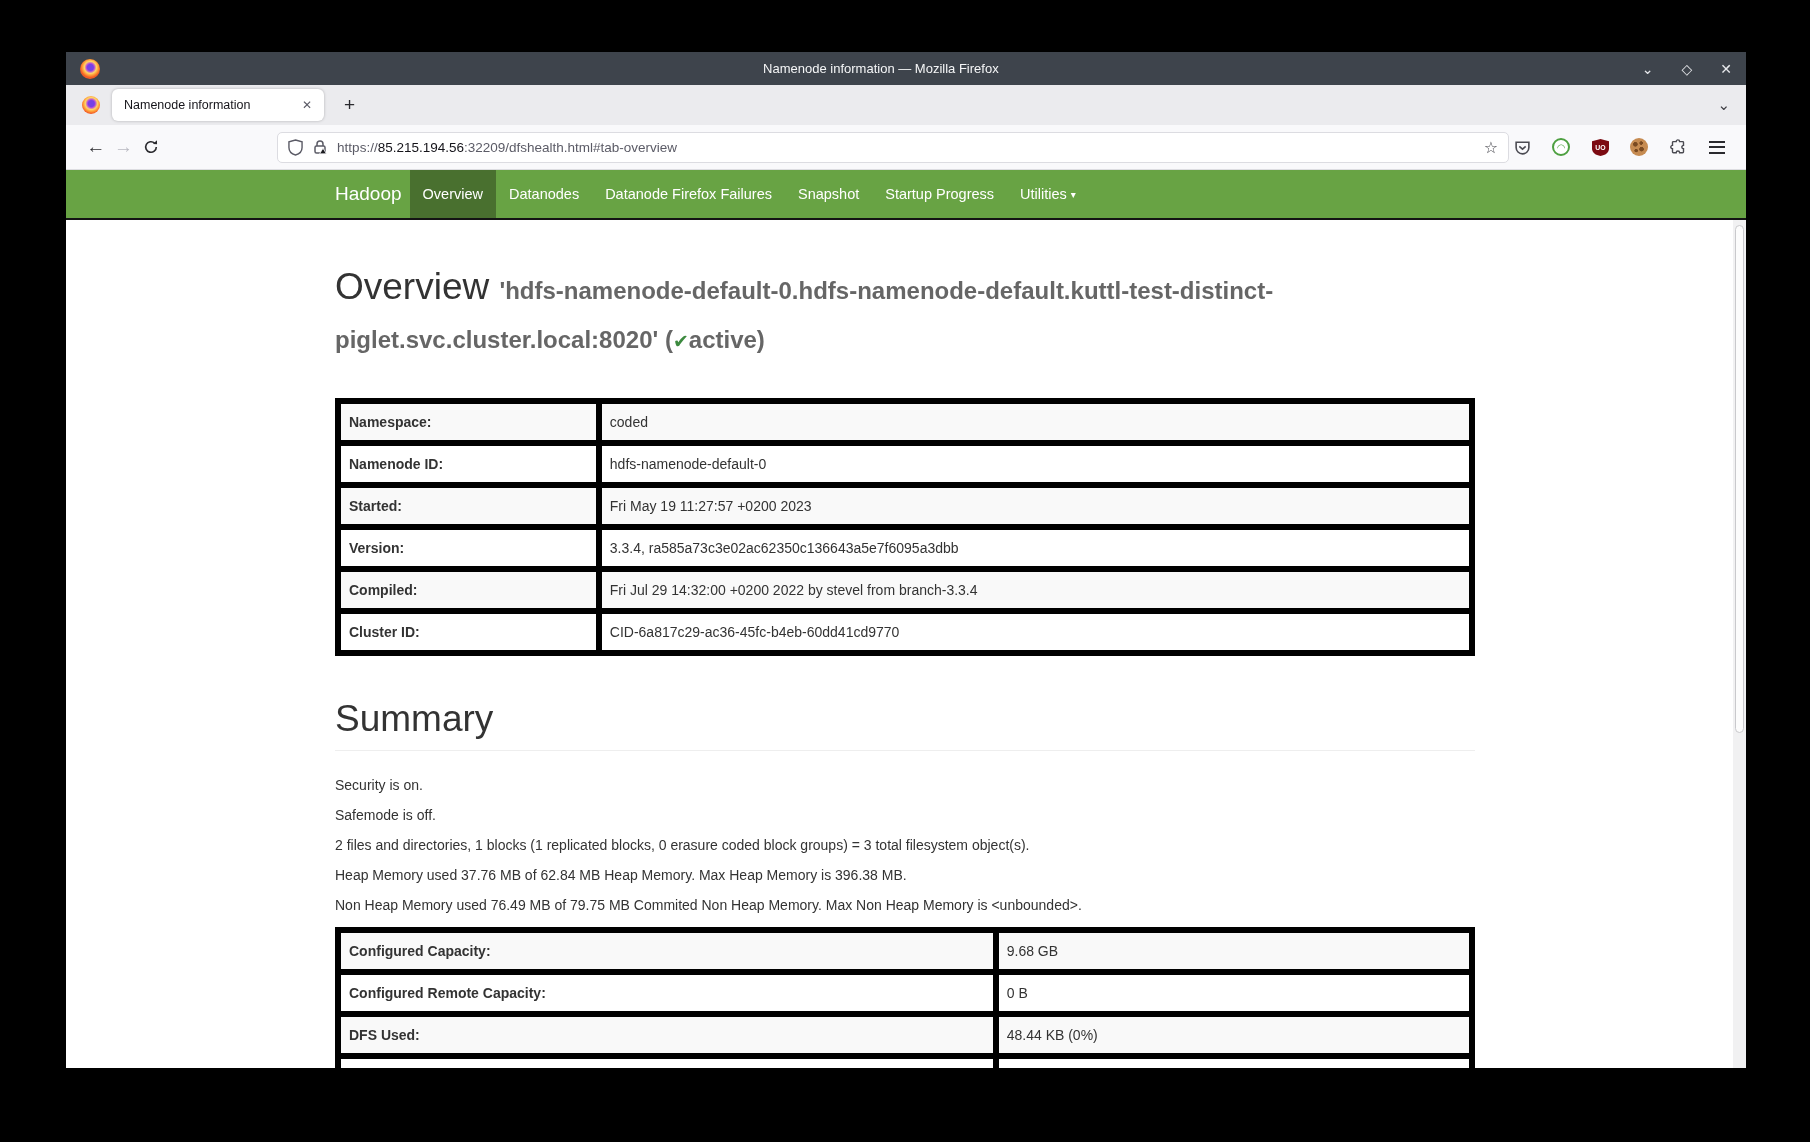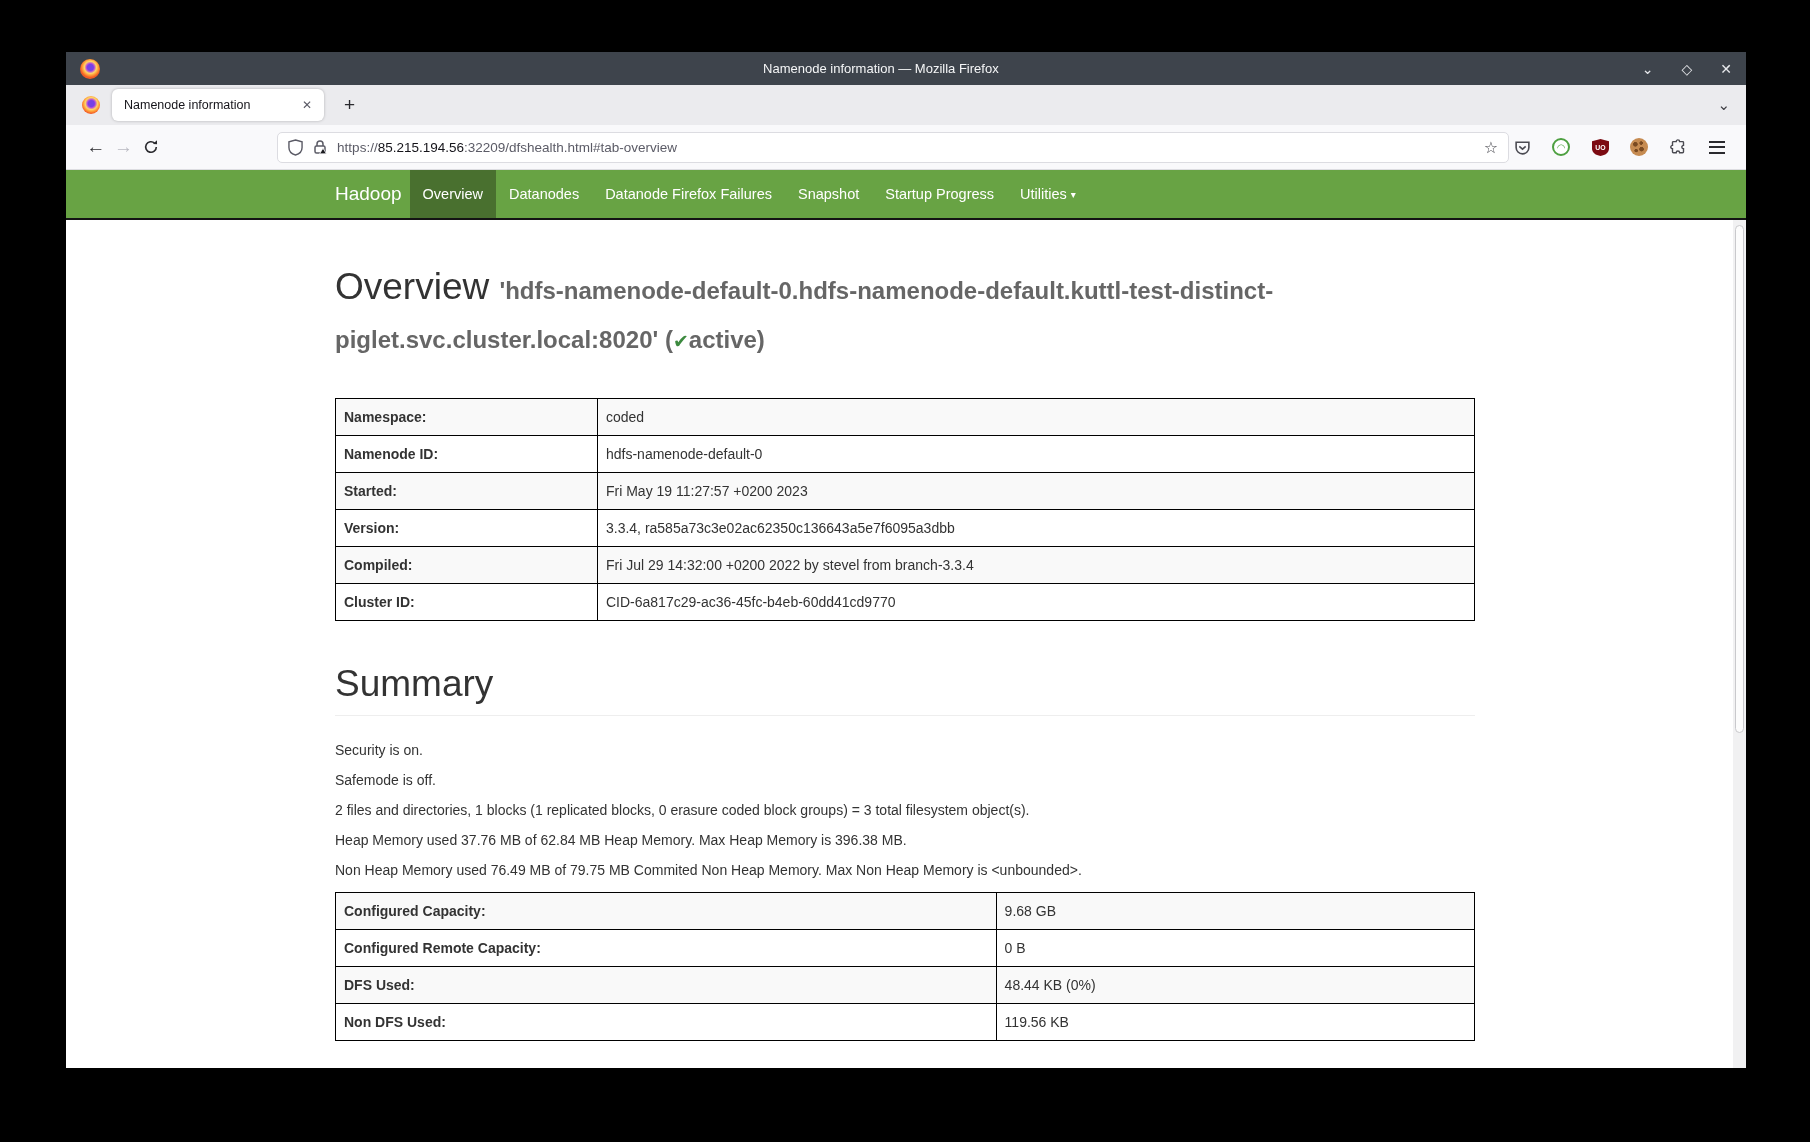--- a/index.html
+++ b/index.html
@@ -76,21 +76,21 @@
   .pscroll .thumb { position:absolute; top:5px; left:2px; width:9px; height:508px;
                     background:#fcfcfc; border:1px solid #c9c9cc; border-radius:5px; }
   .container { width:1140px; margin-left:269px; color:#333; }
 
   h1 { font-weight:500; font-size:37px; color:#333; }
   .ov-heading { margin-top:44px; line-height:45px; }
   .ov-heading small { font-size:24px; color:#666; font-weight:700; }
   .check { color:#3c8a3f; font-size:19px; }
 
   table { width:100%; border-collapse:collapse; font-size:14px; color:#333; }
-  td { border:1px solid #000000; padding:10px 8px; height:37px; }
+  td { border:6px solid #000000; padding:10px 8px; height:37px; }
   tr:nth-child(odd) td { background:#f9f9f9; }
   td.lbl { font-weight:bold; }
   .info-table { margin-top:34px; }
   .info-table td.lbl { width:23%; }
   .cap-table { margin-top:7px; }
   .cap-table td.lbl { width:58%; }
 
   .sum-heading { margin-top:42px; }
   hr { border:none; border-top:1px solid #eee; margin:10px 0 26px; }
   .para { font-size:14px; line-height:17px; margin-bottom:13px; }

